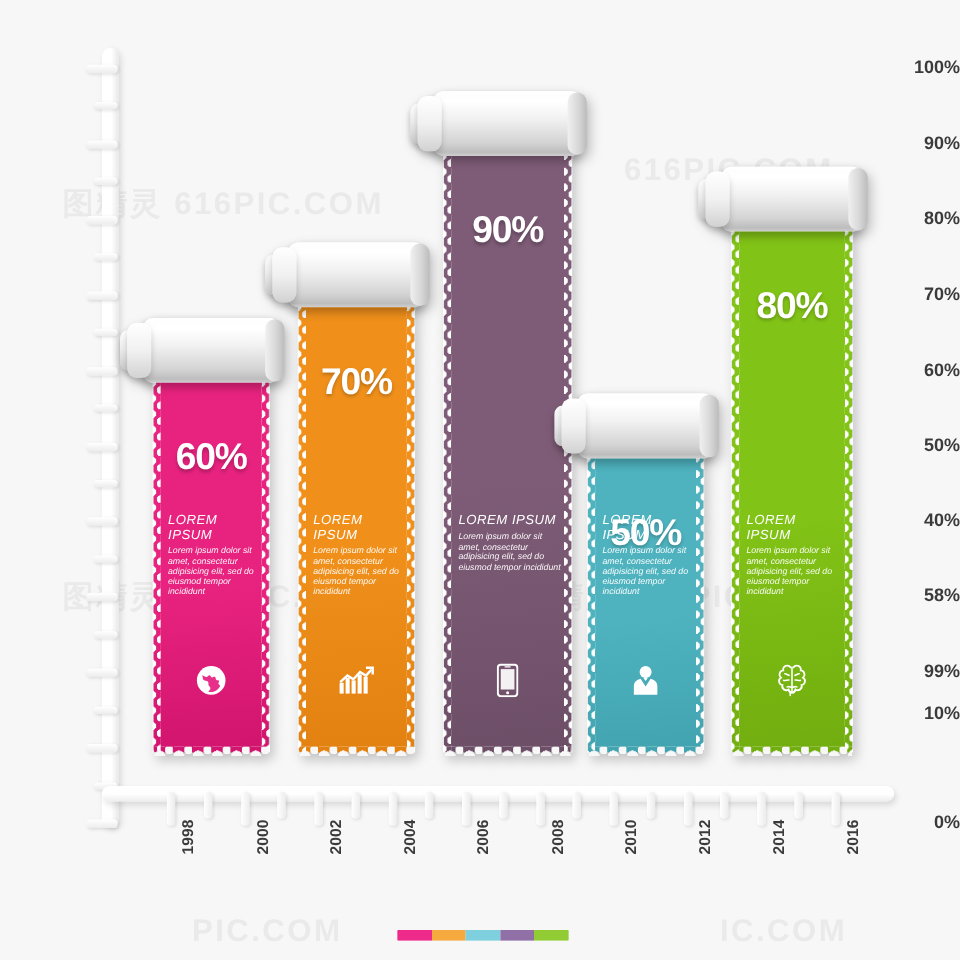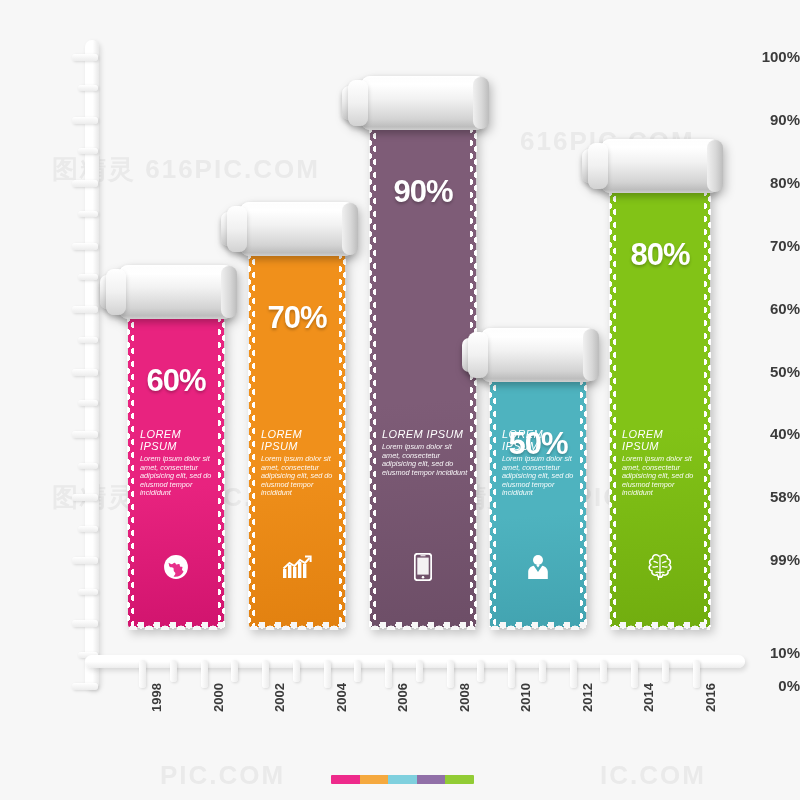--- a/index.html
+++ b/index.html
@@ -181,21 +181,21 @@
       <div class="y-tick minor" style="top: 462.85px;"></div>
       <div class="y-label" style="top: 425.4px;">40%</div>
       <div class="y-tick" style="top: 494.3px;"></div>
       <div class="y-tick minor" style="top: 525.75px;"></div>
       <div class="y-label" style="top: 488.3px;">58%</div>
       <div class="y-tick" style="top: 557.2px;"></div>
       <div class="y-tick minor" style="top: 588.65px;"></div>
       <div class="y-label" style="top: 551.2px;">99%</div>
       <div class="y-tick" style="top: 620.1px;"></div>
       <div class="y-tick minor" style="top: 651.55px;"></div>
-      <div class="y-label" style="top: 644px;">10%</div>
+      <div class="y-label" style="top: 586px;">10%</div>
       <div class="y-tick" style="top: 683px;"></div>
       <div class="y-label" style="top: 677px;">0%</div>
     </div>
 
   <div id="bars-group">
       <div class="bar" style="left: 128px; top: 314.6px; width: 96px; height: 312.4px;">
         <div class="bar-body" style="background: linear-gradient(175deg, rgb(232, 35, 127) 0%, rgb(232, 35, 127) 55%, rgb(209, 20, 110) 100%);"></div>
         <div class="torn-left"></div>
         <div class="torn-right"></div>
         <div class="torn-bottom"></div>

